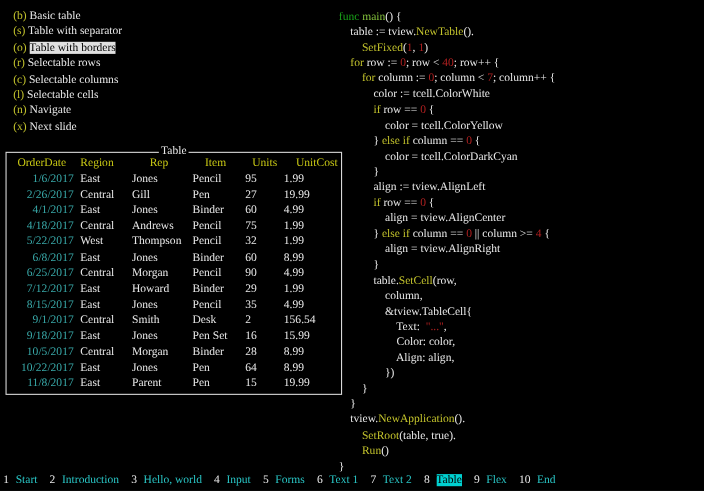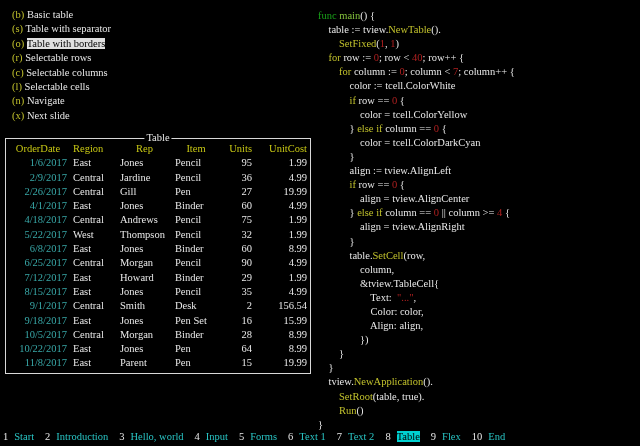--- a/index.html
+++ b/index.html
@@ -25,23 +25,23 @@
   table.data th,table.data td{
     padding:0 3px;font-weight:normal;line-height:14.3px;height:14.3px;
     overflow:hidden;white-space:pre;
   }
   table.data th{color:#c8c814;}
   table.data th.h0,table.data th.h2,table.data th.h3{text-align:center;}
   table.data th.h1{text-align:left;}
   table.data th.h4,table.data th.h5{text-align:right;}
   table.data td:nth-child(1){text-align:right;color:#38a8a8;}
   table.data td:nth-child(2),table.data td:nth-child(3),table.data td:nth-child(4){text-align:left;}
-  table.data td:nth-child(5),table.data td:nth-child(6){text-align:right;}
+  table.data td:nth-child(5),table.data td:nth-child(6){text-align:left;}
   
-  .code-panel{position:absolute;left:318px;top:9px;line-height:14.1px;white-space:pre;}
+  .code-panel{position:absolute;left:308px;top:9px;line-height:14.1px;white-space:pre;}
   .c-w{color:#e8e8e8}.c-g{color:#18a018}.c-G{color:#84c23c}
   .c-y{color:#c2c22c}.c-r{color:#b02020}
   
   .statusbar{position:absolute;left:3px;bottom:2px;right:0;line-height:14px;white-space:pre;margin-top:16px;}
   .sb-item{margin-right:11px;display:inline-block;}
   .sb-num{color:#e8e8e8;margin-right:6px;}
   .sb-label{color:#29c5c5;}
   .sb-item.selected .sb-label{background:#00d0d0;color:#000;}
 </style>
 </head>
@@ -73,28 +73,20 @@
           </tr>
         </thead>
       <tbody id="tbody">
           <tr>
             <td>1/6/2017</td>
             <td>East</td>
             <td>Jones</td>
             <td>Pencil</td>
             <td>95</td>
             <td>1.99</td>
-          </tr>
-          <tr>
-            <td>2/9/2017</td>
-            <td>Central</td>
-            <td>Jardine</td>
-            <td>Pencil</td>
-            <td>36</td>
-            <td>4.99</td>
           </tr>
           <tr>
             <td>2/26/2017</td>
             <td>Central</td>
             <td>Gill</td>
             <td>Pen</td>
             <td>27</td>
             <td>19.99</td>
           </tr>
           <tr>

